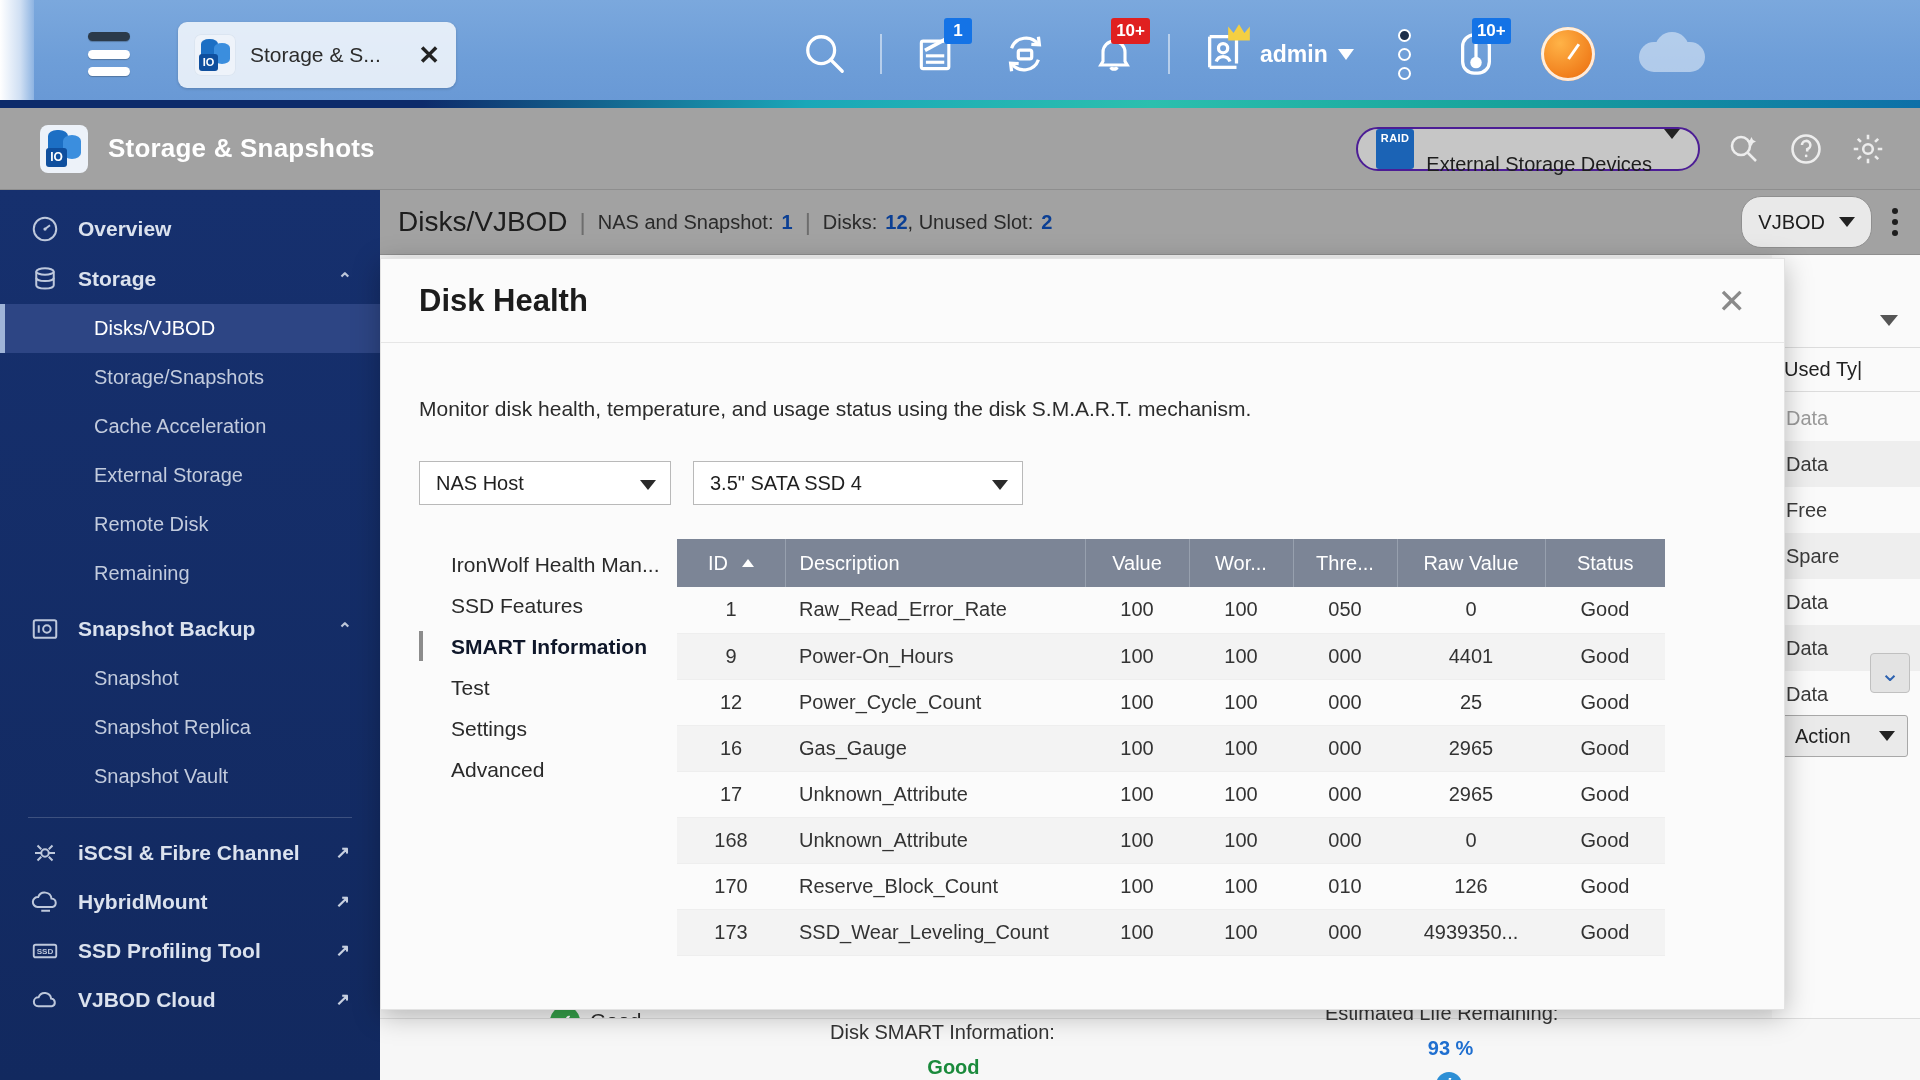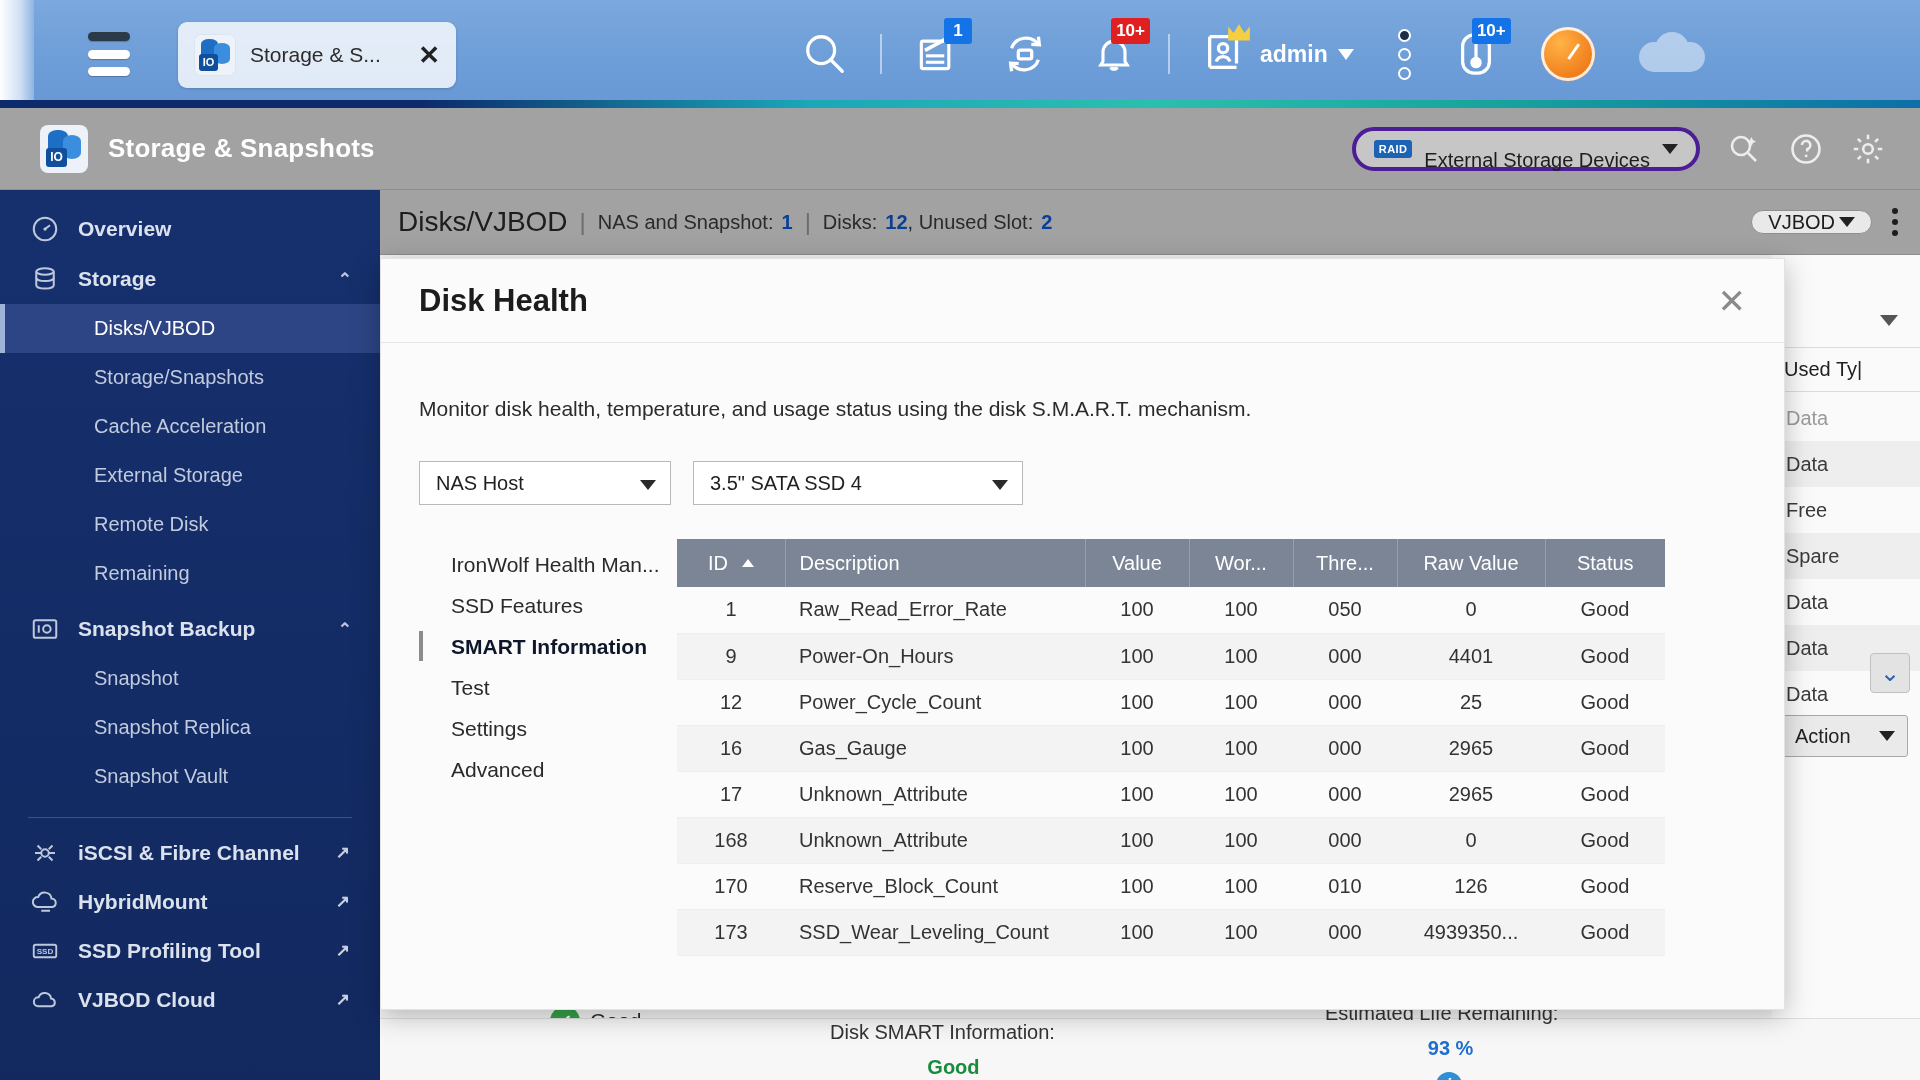--- a/index.html
+++ b/index.html
@@ -114,23 +114,23 @@
   .app-header-icon .db2 { position: absolute; left: 23px; top: 10px; width: 18px;
     height: 24px; background: #3b8ede; border-radius: 9px/6px; }
   .app-header-icon .io { position: absolute; left: 6px; top: 23px; width: 21px;
     height: 19px; background: #0f4f9e; border-radius: 3px; color: #fff;
     font-size: 12px; font-weight: bold; text-align: center; line-height: 19px; }
   .app-header-title { margin-left: 20px; font-size: 26px; font-weight: bold;
     color: #ffffff; letter-spacing: .2px; }
   .header-right { margin-left: auto; display: flex; align-items: center;
     gap: 26px; padding-right: 34px; }
   .ext-storage-btn {
-    display: flex; align-items: center; gap: 12px;
+    display: flex; gap: 12px;
     height: 44px; padding: 0 18px; border-radius: 22px;
-    background: #c6c6c6; border: 4px solid #4c1d95; cursor: pointer;
+    background: #c6c6c6; border: 2px solid #4c1d95; cursor: pointer;
   }
   .raid-chip { background: #1b63b5; color: #fff; font-size: 11px; font-weight: bold;
     border-radius: 3px; padding: 3px 5px; letter-spacing: .4px; }
   .ext-storage-label { font-size: 20px; color: #1d1d1d; margin-top: 24px; }
   .caret-dark { width: 0; height: 0; border-left: 8px solid transparent;
     border-right: 8px solid transparent; border-top: 10px solid #222; }
   .hdr-ico { width: 36px; height: 36px; cursor: pointer; opacity: .95; }
 
   
   .sidebar {
@@ -156,22 +156,22 @@
     width: 1540px; height: 890px; background: #f3f3f3; }
   .content-bar {
     height: 65px; background: #a2a2a2; display: flex; align-items: center;
     padding: 0 22px 0 18px; border-bottom: 1px solid #8e8e8e;
   }
   .cb-title { font-size: 28px; color: #1d1d1d; }
   .cb-sep { margin: 0 12px; color: #6d6d6d; font-size: 24px; }
   .cb-meta { font-size: 20px; color: #2a2a2a; }
   .cb-num { color: #0b3f94; font-weight: bold; }
   .vjbod-pill {
-    margin-left: auto; display: flex; align-items: center; gap: 4px;
-    height: 24px; padding: 0 16px; border-radius: 20px;
+    margin-left: auto; display: flex; align-items: center; gap: 14px;
+    height: 52px; padding: 0 16px; border-radius: 20px;
     background: #e9e9e9; border: 1px solid #8f8f8f; cursor: pointer;
     font-size: 20px; color: #1d1d1d;
   }
   .kebab { margin-left: 20px; display: flex; flex-direction: column; gap: 5px;
     cursor: pointer; }
   .kebab i { width: 6px; height: 6px; background: #1d1d1d; border-radius: 50%; }
 
   .right-panel { position: absolute; right: 0; top: 65px; width: 148px;
     height: 985px; background: #fafafa; font-size: 19px; color: #333; }
   .rp-caret { position: absolute; right: 22px; top: 60px; width: 0; height: 0;

